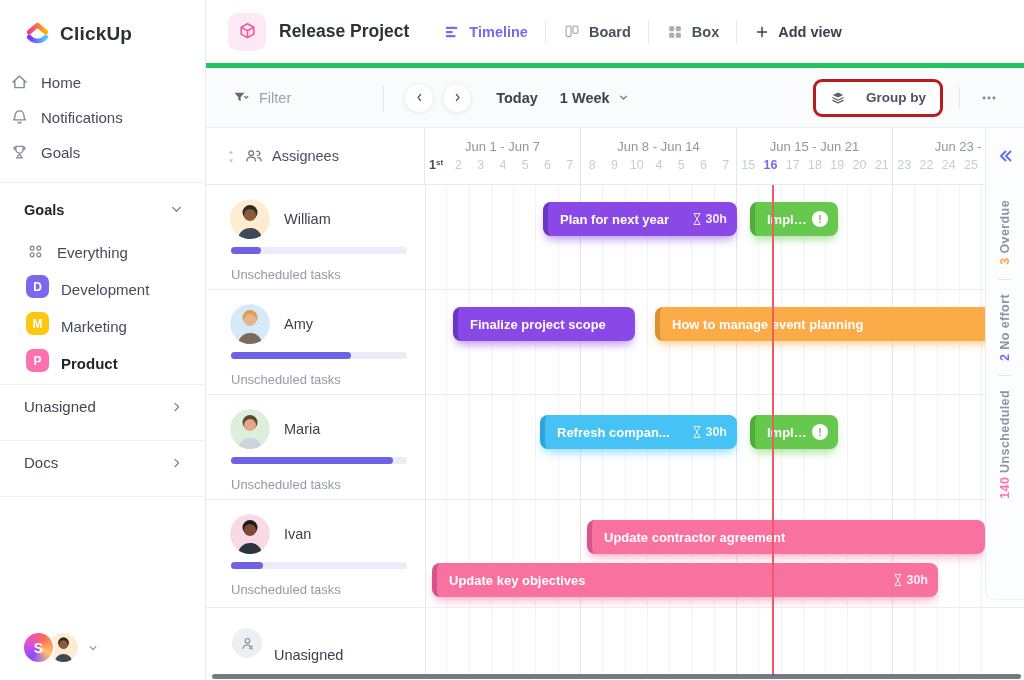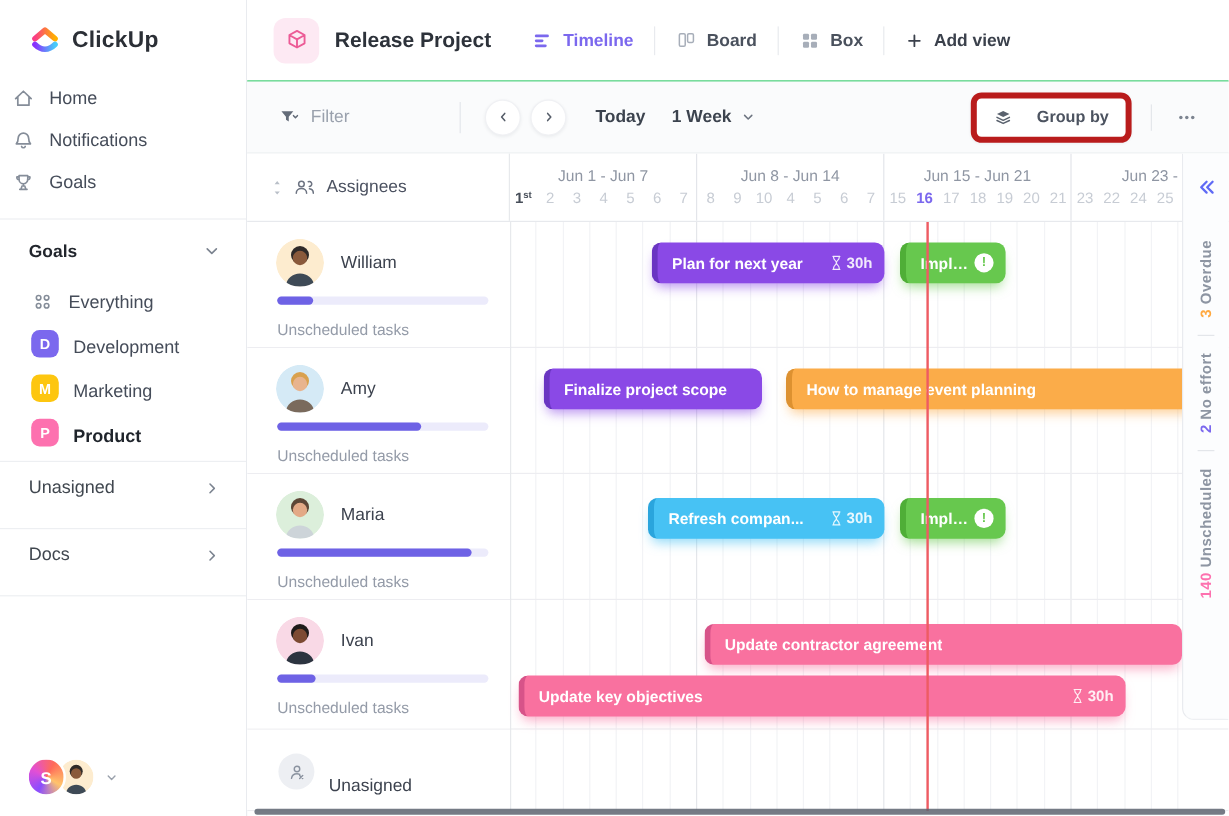--- a/index.html
+++ b/index.html
@@ -35,21 +35,21 @@
     justify-content:center; color:#fff; font-weight:700; font-size:14px;
     background:conic-gradient(from 210deg,#8a4dff,#e34fd4,#ff6a59,#ffc36b,#8a4dff);
     border:2px solid #fff; z-index:2; cursor:pointer; }
   .user-photo { width:33px; height:33px; border-radius:50%; margin-left:-8px; z-index:1;
     border:2px solid #fff; overflow:hidden; cursor:pointer; }
   .user-caret { width:14px; height:14px; color:#9aa1ac; margin-left:6px; display:inline-flex; cursor:pointer; }
 
   
   .main { position:absolute; left:206px; top:0; width:818px; height:680px; }
 
-  .vh { height:68px; display:flex; align-items:center; padding-left:22px; border-bottom:1px solid #22c55e; background:#fff; }
+  .vh { height:68px; display:flex; align-items:center; padding-left:22px; border-bottom:5px solid #22c55e; background:#fff; }
   .proj-ic { width:38px; height:38px; border-radius:10px; background:#fde9f3; color:#ec5b96;
     display:flex; align-items:center; justify-content:center; margin-right:13px; }
   .proj-ic .ic { width:21px; height:21px; display:inline-flex; }
   .proj-title { font-size:17.5px; font-weight:700; color:#2d323a; margin-right:26px; }
   .vtabs { display:flex; align-items:center; gap:9px; }
   .vtab { display:flex; align-items:center; gap:8px; font-size:14.5px; font-weight:600;
     color:#4a515d; cursor:pointer; padding:6px 8px; border-radius:6px; }
   .vtab .ic { width:18px; height:18px; color:#a7aeb9; display:inline-flex; }
   .vtab.active { color:#7b68ee; }
   .vtab.active .ic { color:#7b68ee; }
@@ -66,21 +66,21 @@
   .tb-sep { width:1px; height:26px; background:#e4e7eb; margin:0 20px 0 92px; }
   .nav-circle { width:30px; height:30px; border-radius:50%; background:#fff; border:1px solid #f0f1f4;
     box-shadow:0 1px 3px rgba(40,50,70,.08); display:flex; align-items:center; justify-content:center;
     color:#565d69; cursor:pointer; margin-right:8px; }
   .nav-circle .ic { width:15px; height:15px; display:inline-flex; }
   .tb-today { font-size:14.5px; font-weight:700; color:#3c434e; margin:0 22px 0 16px; cursor:pointer; }
   .tb-range { display:flex; align-items:center; gap:6px; font-size:14.5px; font-weight:700;
     color:#3c434e; cursor:pointer; }
   .tb-range .ic { width:15px; height:15px; color:#6d7480; display:inline-flex; }
   .tb-spacer { flex:1; }
-  .groupby { display:flex; align-items:center; gap:20px; background:#fff; border:5px solid #b91c1c;
+  .groupby { display:flex; align-items:center; gap:20px; background:#fff; border:3px solid #b91c1c;
     border-radius:9px; padding:8px 14px; font-size:13.5px; font-weight:600; color:#4c5360;
     box-shadow:0 1px 2px rgba(40,50,70,.05); cursor:pointer; }
   .groupby .ic { width:16px; height:16px; color:#5a626e; display:inline-flex; }
   .tb-sep2 { width:1px; height:22px; background:#e4e7eb; margin:0 16px; }
   .more-btn { width:26px; height:26px; display:flex; align-items:center; justify-content:center;
     color:#7c8490; cursor:pointer; }
   .more-btn .ic { width:18px; height:18px; display:inline-flex; }
 
   
   .tl-header { position:relative; height:57px; border-bottom:1px solid #e7e9ed; background:#fff; }

